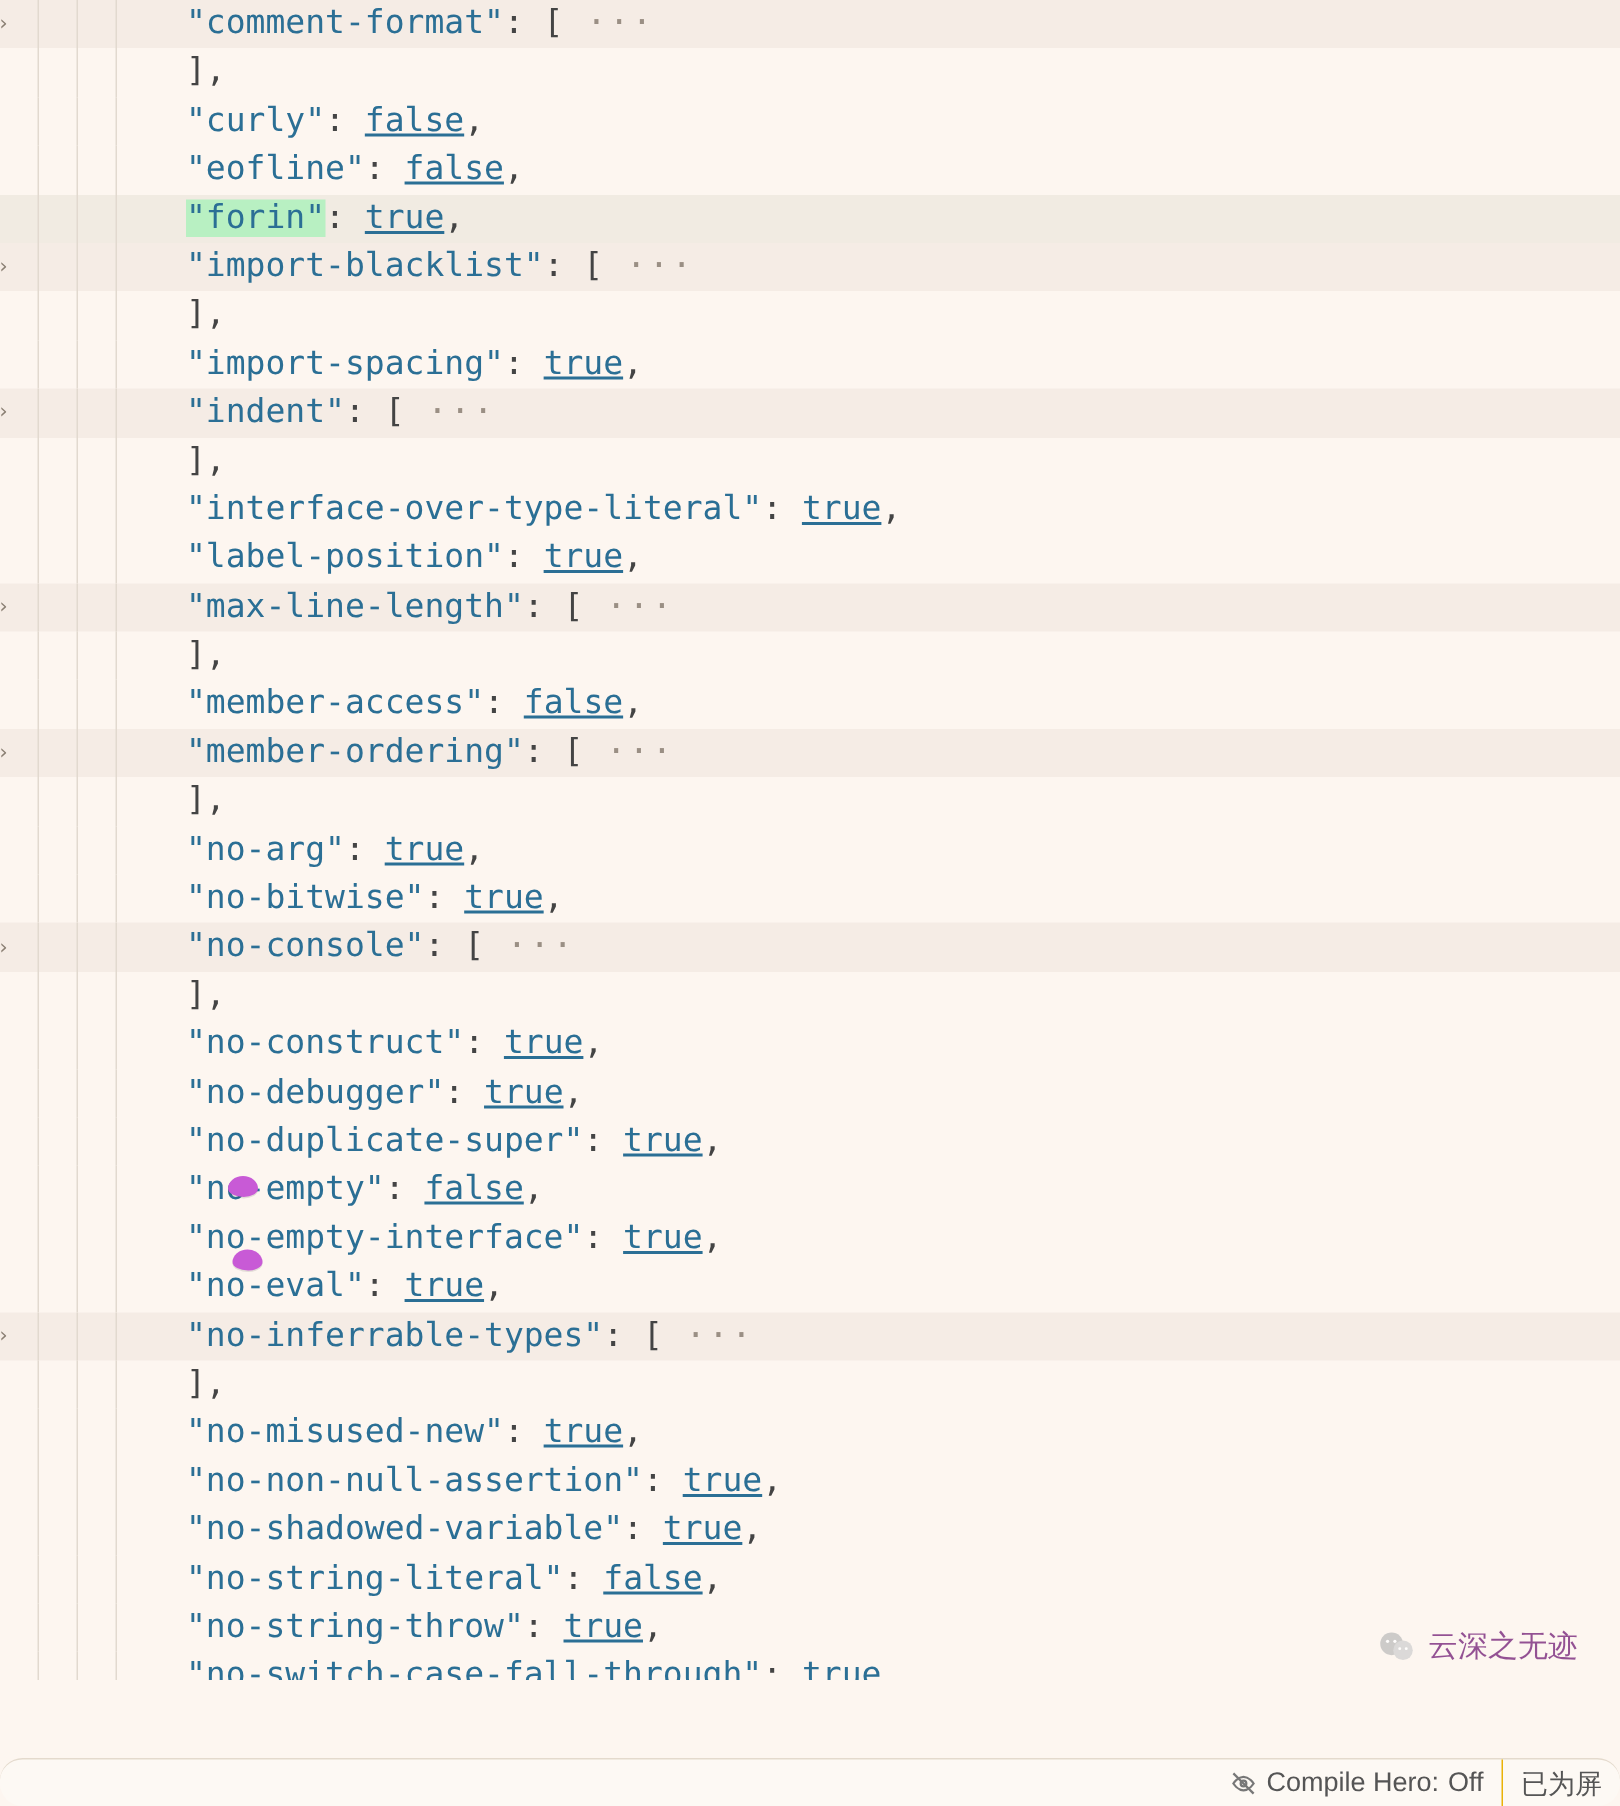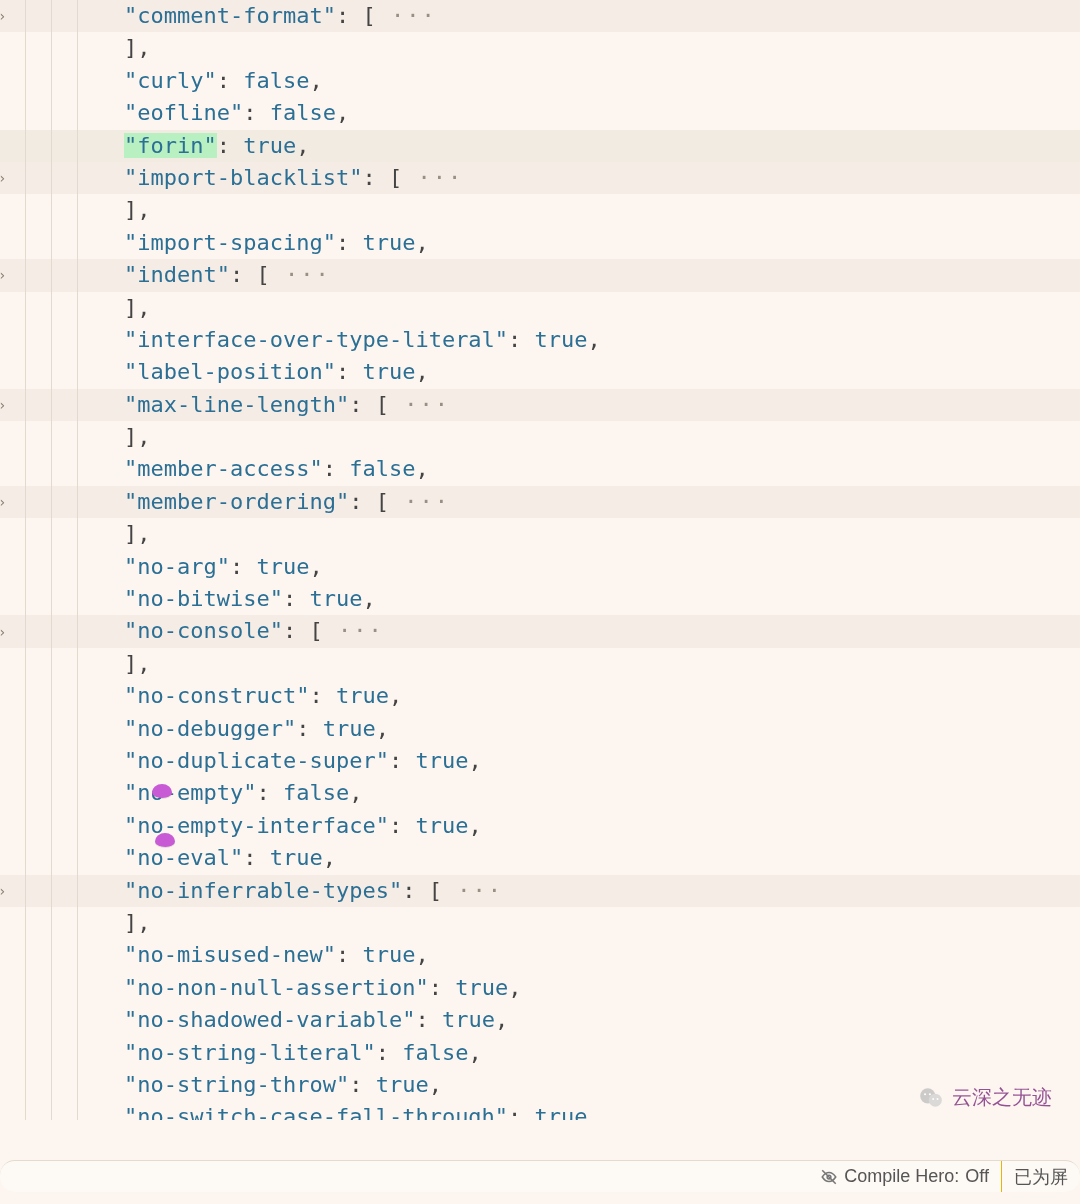--- a/index.html
+++ b/index.html
@@ -35,21 +35,21 @@
   .guide {
     width: 26px;
     height: 100%;
     border-right: 1px solid #e2d9cf;
   }
   .code { position: relative; padding-left: 110px; }
   .code.d1 { padding-left: 110px; }
   .key  { color: #2b6f95; }
   .key.hilite { background: #b8f0c2; }
   .punc { color: #444; }
-  .bool { color: #2b6f95; }
+  .bool { color: #2b6f95; text-decoration: underline; }
   .dots { color: #9a8f84; letter-spacing: 2px; }
   .chevron {
     position: absolute;
     left: -2px;
     top: 50%;
     transform: translateY(-50%);
     font-size: 14px;
     color: #8a7f73;
     cursor: pointer;
   }
@@ -71,21 +71,21 @@
     gap: 8px;
     color: #701a75;
     font-family: sans-serif;
     font-size: 20px;
     opacity: 0.75;
   }
   .watermark svg { width: 26px; height: 26px; }
   
   .statusbar {
     position: absolute;
-    left: 0; right: 0; bottom: 12px;
+    left: 0; right: 0; bottom: 0;
     height: 32px;
     background: #fdf9f4;
     border-top: 1px solid #e4dacd;
     display: flex;
     justify-content: flex-end;
     align-items: stretch;
     font-family: sans-serif;
     font-size: 18px;
     color: #555;
     border-radius: 15px;

